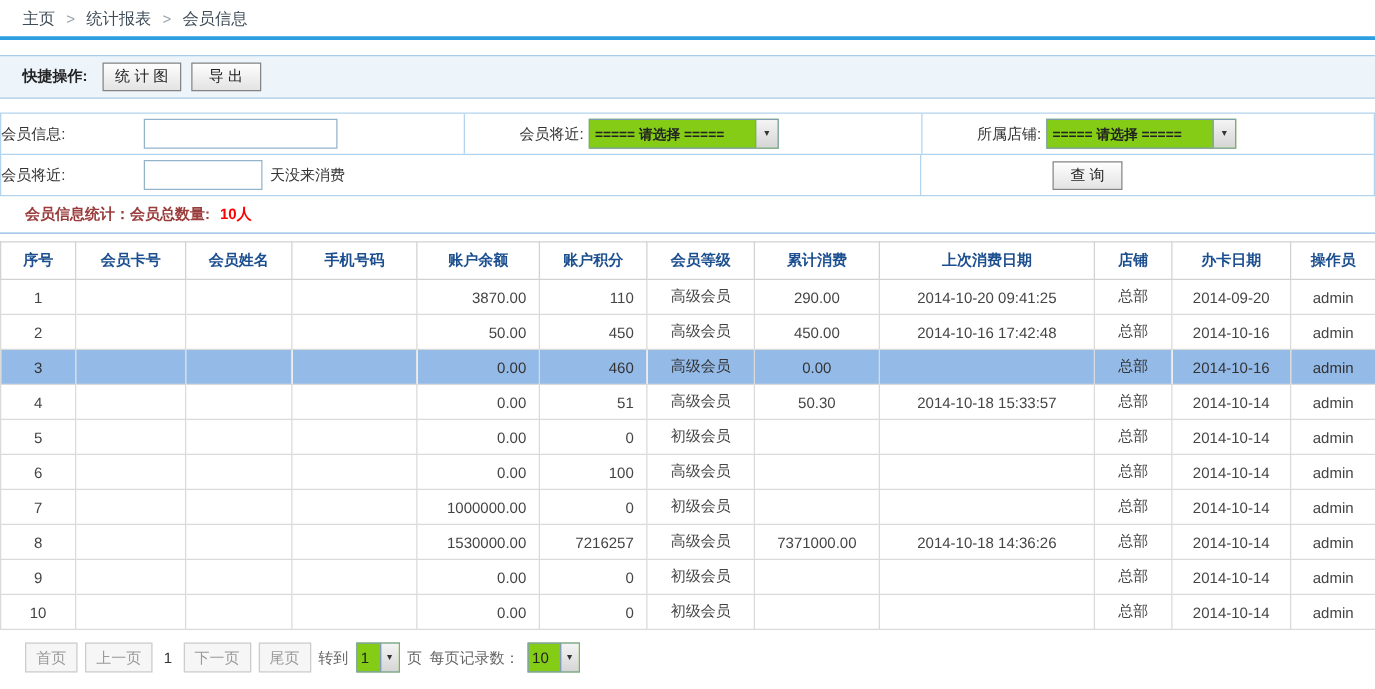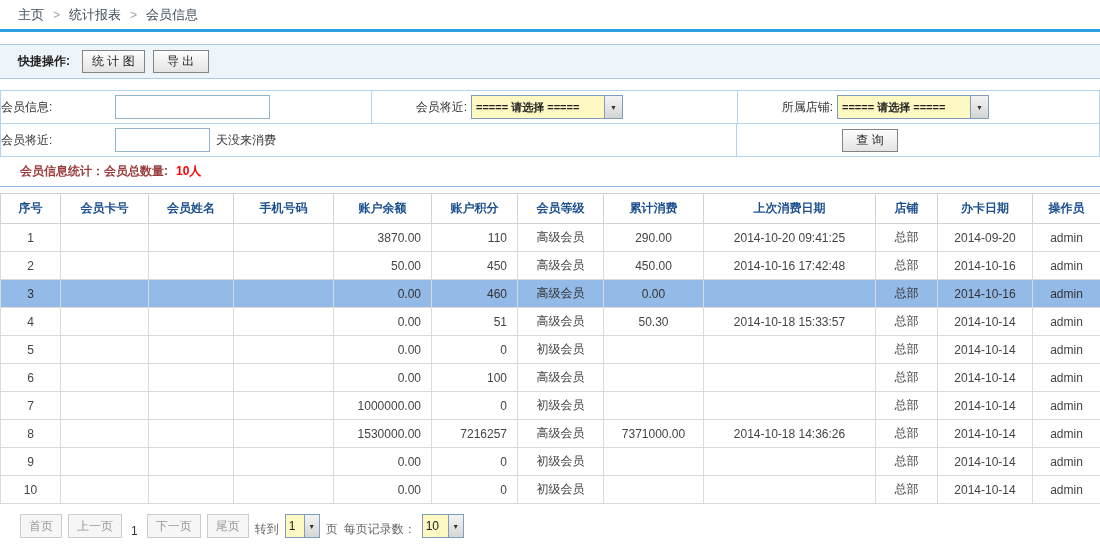--- a/index.html
+++ b/index.html
@@ -27,21 +27,21 @@
   .c1{width:370px;border-right:1px solid #b3d4ee;}
   .c2{width:365px;border-right:1px solid #b3d4ee;}
   .c3{flex:1;}
   .cleft{width:735px;border-right:1px solid #b3d4ee;}
   .cbtn{flex:1;padding-left:105px;}
   .flabel{width:110px;padding-right:4px;color:#333;}
   .flabel2{width:95px;text-align:right;padding-right:4px;color:#333;}
   .tinput{height:22px;width:145px;border:1px solid #93b3cb;padding:0 4px;font-size:12px;font-family:inherit;}
   .w85{width:85px;}
   .ftext{margin-left:6px;}
-  .select{height:22px;border:1px solid #7f9db9;background:#fef9c3;display:flex;align-items:stretch;cursor:pointer;}
+  .select{height:22px;border:1px solid #7f9db9;background:#84cc16;display:flex;align-items:stretch;cursor:pointer;}
   .w150{width:150px;}
   .sel-txt{flex:1;display:flex;align-items:center;padding:0 4px;font-size:11px;font-weight:bold;
            color:#222;white-space:nowrap;overflow:hidden;}
   .sel-arrow{width:17px;border-left:1px solid #7f9db9;background:linear-gradient(#f4f4f4,#d5d5d5);
              display:flex;align-items:center;justify-content:center;font-size:7px;color:#333;}
 
   
   .stats{height:29px;display:flex;align-items:center;padding:0 20px;border-bottom:1px solid #8cb8e2;}
   .stats-label{font-weight:bold;color:#9a3c3c;}
   .stats-value{font-weight:bold;color:#ff0000;margin-left:8px;}
@@ -51,21 +51,21 @@
   th{height:29px;border:1px solid #d2d2d2;color:#1c4f8f;font-weight:bold;background:#fff;padding:0 4px;}
   td{height:27px;border:1px solid #dadada;color:#444;padding:0 6px;white-space:nowrap;overflow:hidden;}
   tr.selected td{background:#94bae8;color:#333;}
   .a-c{text-align:center;}
   .a-r{text-align:right;padding-right:10px;}
   .a-l{text-align:left;}
 
   
   .footer{display:flex;justify-content:space-between;align-items:center;padding:10px 12px 0 20px;}
   .summary{color:#999;font-size:13px;}
-  .pager{display:flex;align-items:flex-end;gap:6px;color:#666;font-size:12px;}
+  .pager{display:flex;align-items:center;gap:6px;color:#666;font-size:12px;}
   .pgbtn{height:22px;padding:0 8px;display:flex;align-items:center;cursor:pointer;
          background:#f6f6f6;border:1px solid #cccccc;color:#999;}
   .pgcur{color:#333;margin:0 3px;}
   .wsm{width:33px;}
   .wsm2{width:40px;}
   .wsm .sel-txt,.wsm2 .sel-txt{font-weight:normal;font-size:12px;padding:0 3px;}
   .wsm .sel-arrow,.wsm2 .sel-arrow{width:14px;}
 </style>
 </head>
 <body>

